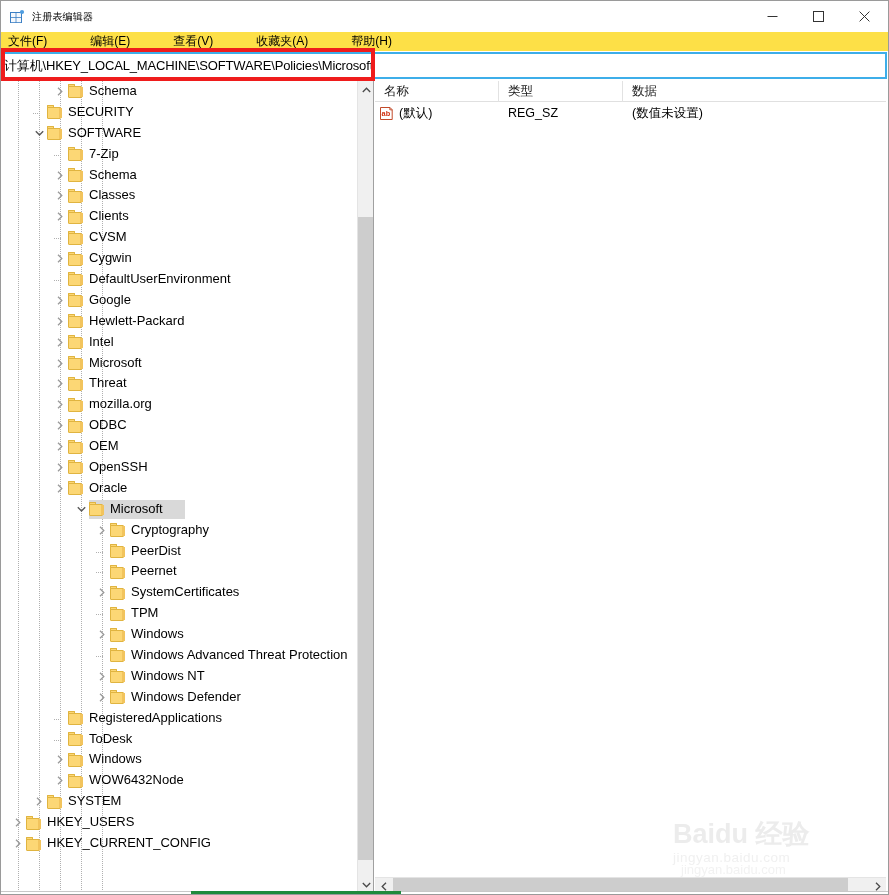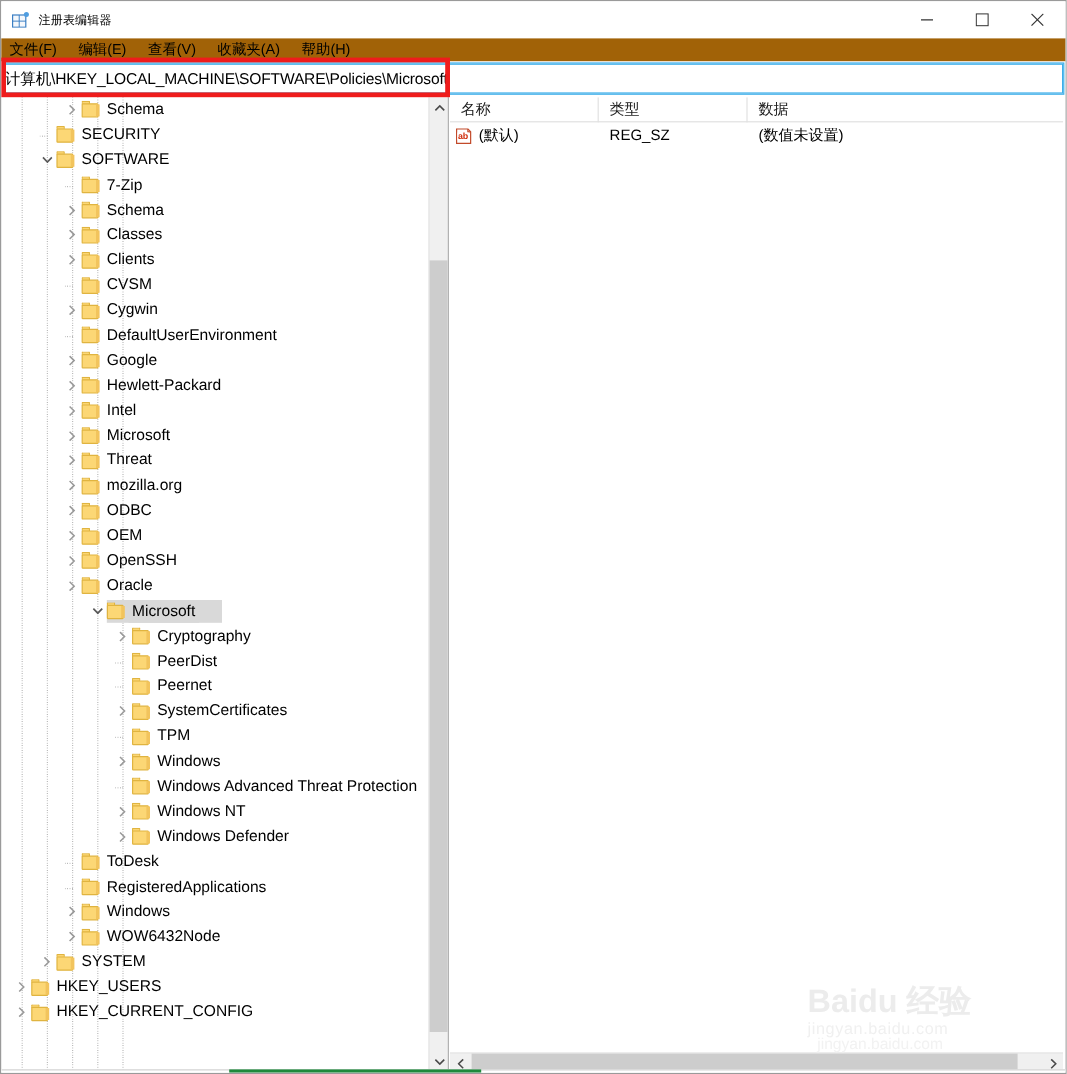--- a/index.html
+++ b/index.html
@@ -43,23 +43,24 @@
   .wbtn svg { display: block; }
   #win-controls {
     position: absolute; right: 1px; top: 0;
     display: flex;
   }
 
   
   #menubar {
     position: absolute; left: 0; top: 31px;
     width: 887px; height: 19px;
-    background: #a16207;
+    background: #fde047;
     display: flex; align-items: center;
     padding-left: 7px;
+    gap: 25px;
   }
   .menu-item {
     font-size: 12px; color: #000000;
     padding: 0 9px 0 0;
     margin-right: 9px;
     white-space: nowrap;
     line-height: 19px;
   }
 
   
@@ -720,31 +721,31 @@
           <span class="tlabel">Windows Defender</span>
         </div>
         <div class="trow" style="padding-left: 49px; top: 0px;">
           <div class="elbow" style="left: 51px; top: 11px;"></div>
           <span class="twist"></span>
           <span class="folder">
             <span class="ftab"></span>
             <span class="fbody"></span>
             <span class="fshade"></span>
           </span>
+          <span class="tlabel">RegisteredApplications</span>
+        </div>
+        <div class="trow" style="padding-left: 49px; top: 0px;">
+          <div class="elbow" style="left: 51px; top: 11px;"></div>
+          <span class="twist"></span>
+          <span class="folder">
+            <span class="ftab"></span>
+            <span class="fbody"></span>
+            <span class="fshade"></span>
+          </span>
           <span class="tlabel">ToDesk</span>
-        </div>
-        <div class="trow" style="padding-left: 49px; top: 0px;">
-          <div class="elbow" style="left: 51px; top: 11px;"></div>
-          <span class="twist"></span>
-          <span class="folder">
-            <span class="ftab"></span>
-            <span class="fbody"></span>
-            <span class="fshade"></span>
-          </span>
-          <span class="tlabel">RegisteredApplications</span>
         </div>
         <div class="trow" style="padding-left: 49px; top: 0px;">
           <span class="twist">
             <svg width="6" height="9" viewBox="0 0 6 9">
               <polyline points="1,0.8 4.8,4.5 1,8.2" fill="none" stroke="#9a9a9a" stroke-width="1.3"></polyline>
             </svg>
           </span>
           <span class="folder">
             <span class="ftab"></span>
             <span class="fbody"></span>

